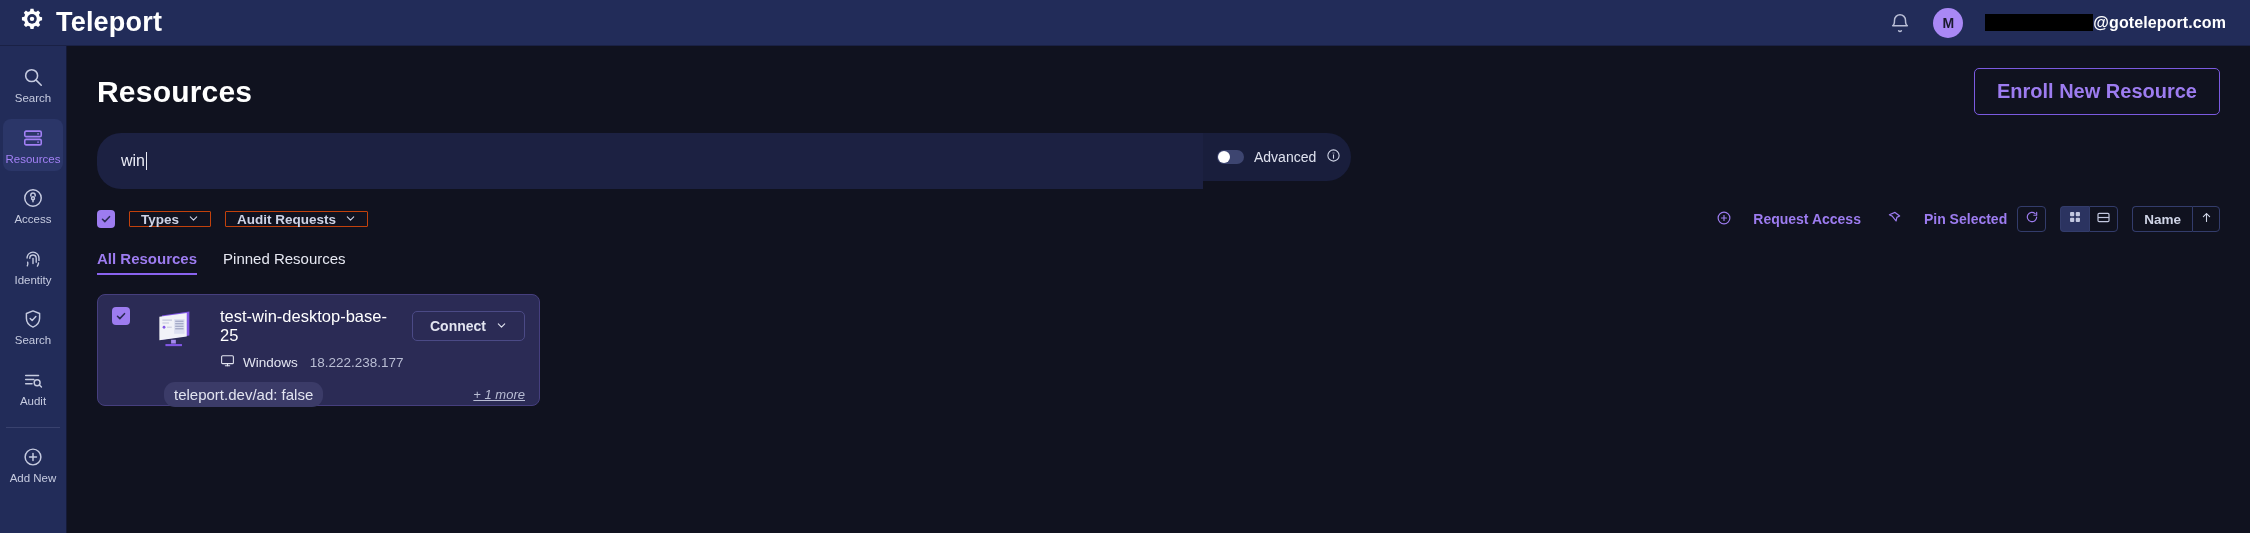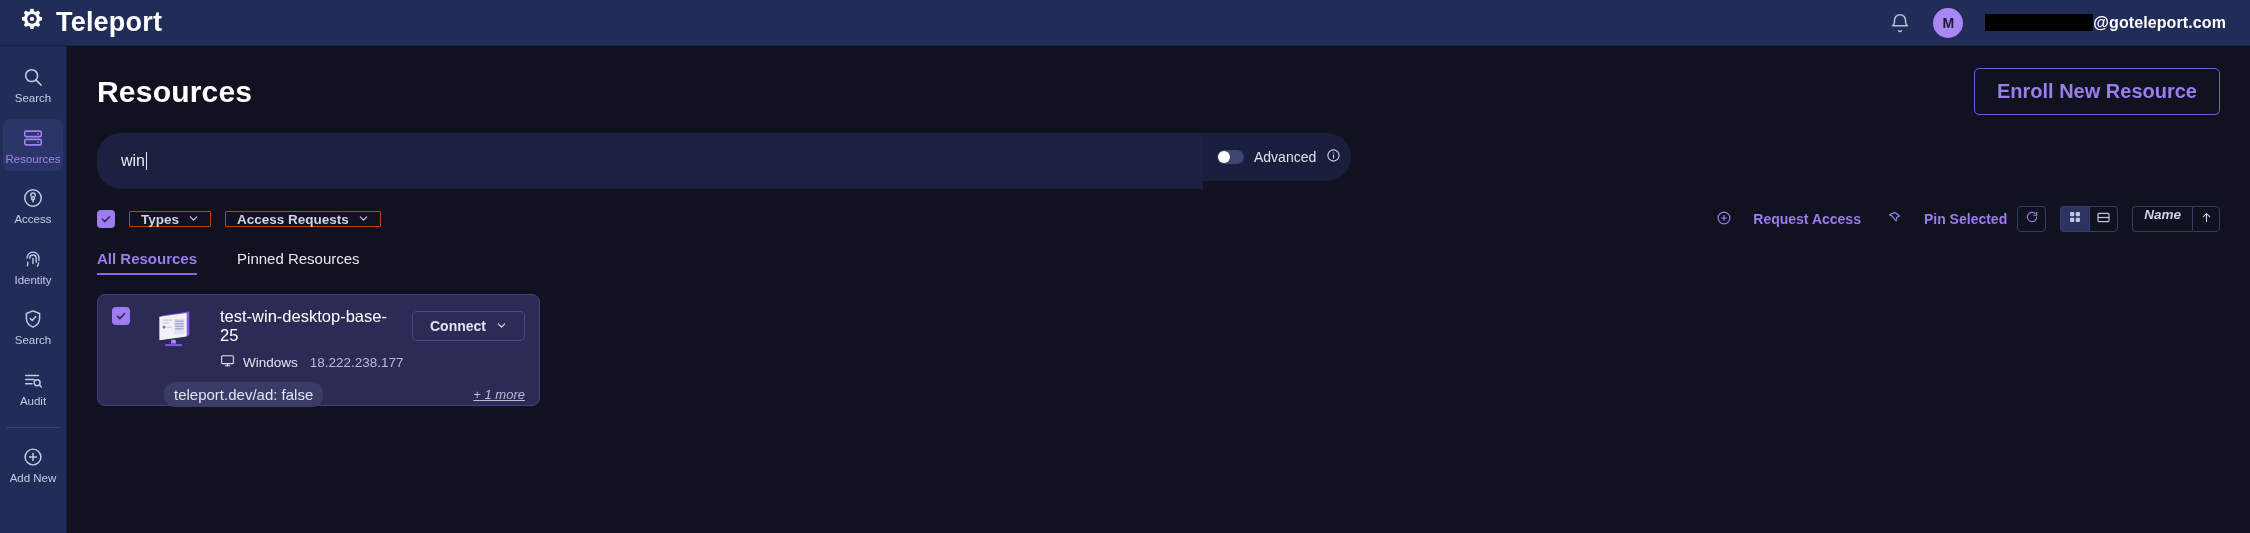--- a/index.html
+++ b/index.html
@@ -133,30 +133,30 @@
   .view-btn {
     width: 29px; height: 26px; border: 1px solid #333c6b;
     display: flex; align-items: center; justify-content: center; cursor: pointer;
   }
   .view-btn.first { border-radius: 4px 0 0 4px; border-right: none; }
   .view-btn.last { border-radius: 0 4px 4px 0; }
   .view-btn.active { background: #2b3360; }
   .sort-group { display: flex; margin-left: 14px; }
   .sort-name {
     height: 26px; border: 1px solid #333c6b; border-radius: 4px 0 0 4px; border-right: none;
-    display: flex; padding: 0 11px; cursor: pointer; font-style: italic;
+    display: flex; align-items: center; padding: 0 11px; cursor: pointer;
   }
   .sort-name span { color: #cfd4e6; font-size: 13.5px; font-weight: bold; }
   .sort-dir {
     width: 28px; height: 26px; border: 1px solid #333c6b; border-radius: 0 4px 4px 0;
     display: flex; align-items: center; justify-content: center; cursor: pointer;
   }
 
   
-  .tabs { margin-top: 18px; display: flex; gap: 40px; }
+  .tabs { margin-top: 18px; display: flex; gap: 26px; }
   .tab { padding-bottom: 6px; cursor: pointer; font-size: 15px; }
   .tab.active { color: #9d7cf0; font-weight: bold; border-bottom: 2px solid #8a63ef; }
   .tab.idle { color: #e6e8f2; }
 
   
   .cards { margin-top: 19px; display: flex; flex-wrap: wrap; gap: 18px; }
   .card {
     width: 443px; height: 112px;
     background: #2b2b55; border: 1px solid #463f7e; border-radius: 8px;
     padding: 12px 14px 0 14px;
@@ -353,21 +353,21 @@
           <div class="pill">
             <span>Types</span>
             <span>
               <svg width="11" height="11" viewBox="0 0 24 24" fill="none" stroke="#cfd4e6" stroke-width="2.4" stroke-linecap="round" stroke-linejoin="round">
                   <path d="m5 8.5 7 7 7-7"></path>
                 </svg>
             </span>
           </div>
 
           <div class="pill">
-            <span>Access Requests</span>
+            <span>Audit Requests</span>
             <span>
               <svg width="11" height="11" viewBox="0 0 24 24" fill="none" stroke="#cfd4e6" stroke-width="2.4" stroke-linecap="round" stroke-linejoin="round">
                   <path d="m5 8.5 7 7 7-7"></path>
                 </svg>
             </span>
           </div>
 
           <div class="filter-spacer"></div>
 
           <div class="action-link">

